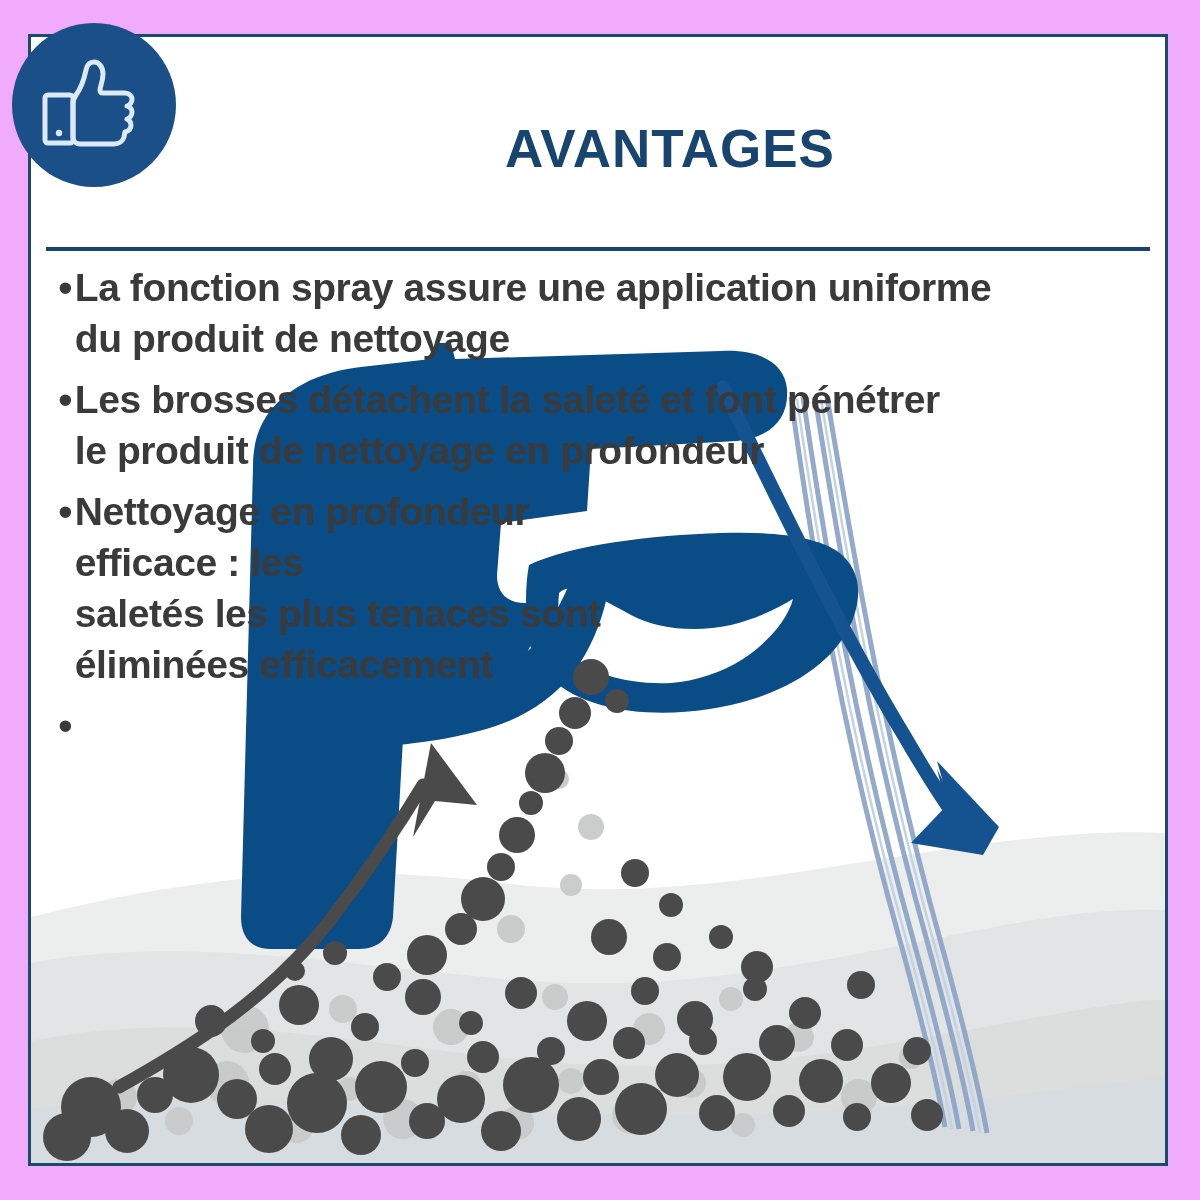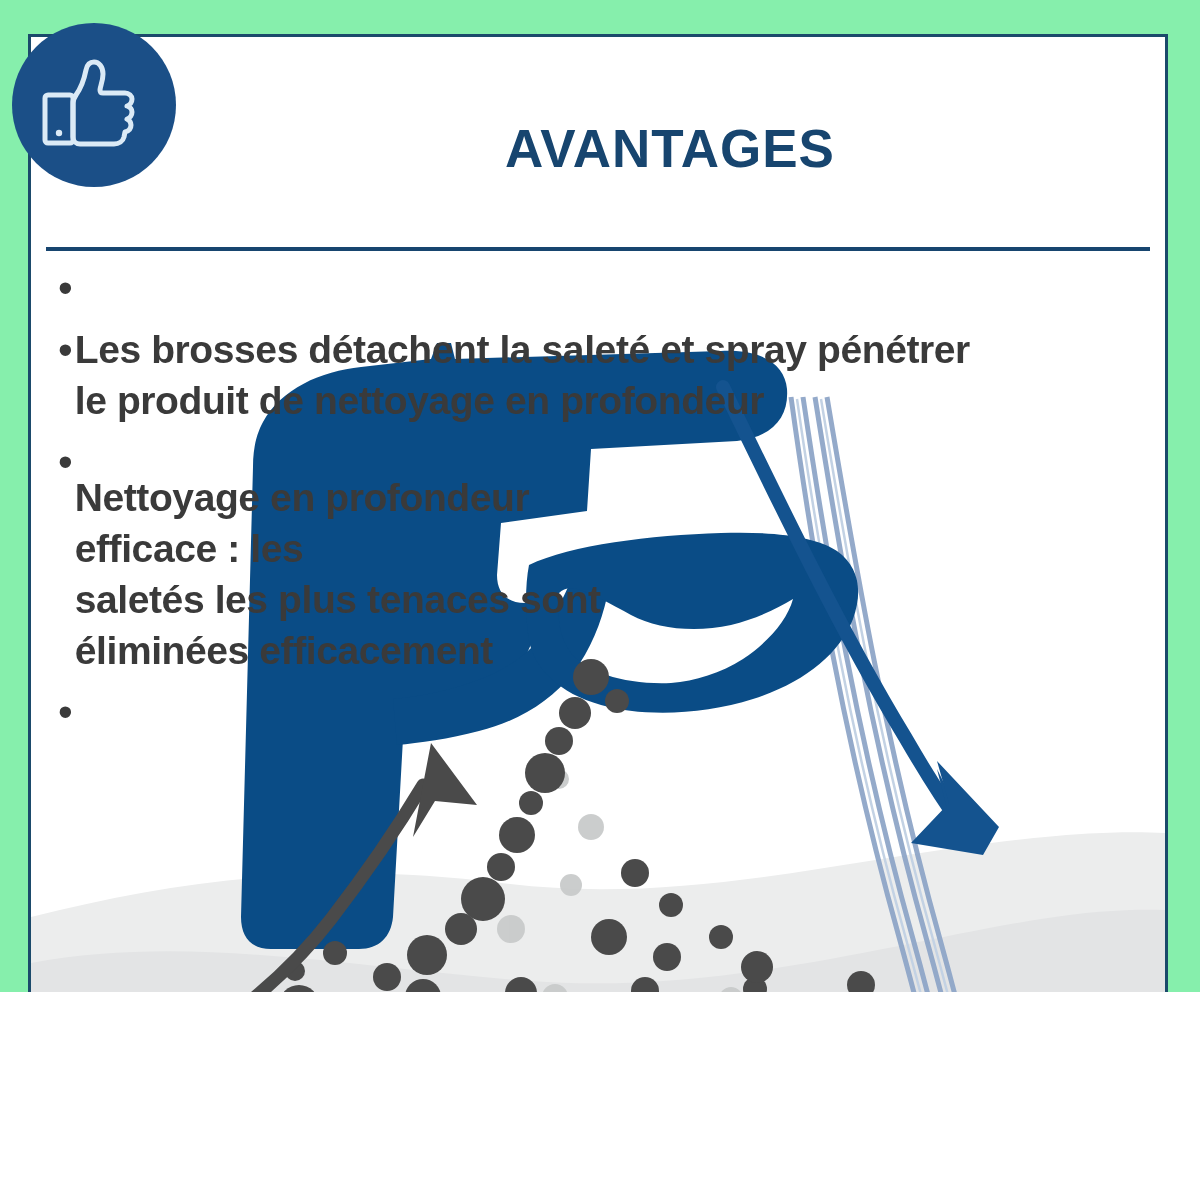--- a/index.html
+++ b/index.html
@@ -3,22 +3,22 @@
 <meta charset="utf-8">
 <style>
   html, body {
     margin: 0;
     padding: 0;
     background: #ffffff;
   }
   #page {
     position: relative;
     width: 1200px;
-    height: 992px;
-    background: #86efac;
+    height: 1200px;
+    background: #f0abfc;
     overflow: hidden;
     font-family: "Liberation Sans", sans-serif;
   }
 
   
   #frame {
     position: absolute;
     left: 28px;
     top: 34px;
     width: 1140px;
@@ -107,21 +107,21 @@
     color: #3a3a3a;
     font-size: 39px;
     line-height: 51px;
     font-weight: bold;
     font-family: "Liberation Sans", sans-serif;
     white-space: pre-line;
     letter-spacing: -0.4px;
   }
   .b1 .bullet-text { max-width: 1010px; }
   .b2 .bullet-text { max-width: 1010px; }
-  .b3 .bullet-text { max-width: 600px; margin-top: 36px; }
+  .b3 .bullet-text { max-width: 600px; }
   .b4 .bullet-text { max-width: 470px; }
 </style>
 </head>
 <body>
 
 <div id="page">
 
   <div id="illustration">
     <svg width="1134" height="1126" viewBox="0 0 1134 1126" xmlns="http://www.w3.org/2000/svg">
       <defs>
@@ -358,24 +358,26 @@
     </span>
   </div>
 
   <div id="title">AVANTAGES</div>
 
   <div id="divider"></div>
 
   <div id="bullets">
     <div class="bullet b1">
       <span class="bullet-dot">•</span>
+      <span class="bullet-text">La fonction spray assure une application uniforme
+du produit de nettoyage</span>
     </div>
     <div class="bullet b2">
       <span class="bullet-dot">•</span>
-      <span class="bullet-text">Les brosses détachent la saleté et spray pénétrer
+      <span class="bullet-text">Les brosses détachent la saleté et font pénétrer
 le produit de nettoyage en profondeur</span>
     </div>
     <div class="bullet b3">
       <span class="bullet-dot">•</span>
       <span class="bullet-text">Nettoyage en profondeur efficace : les
 saletés les plus tenaces sont
 éliminées efficacement</span>
     </div>
     <div class="bullet b4">
       <span class="bullet-dot">•</span>

